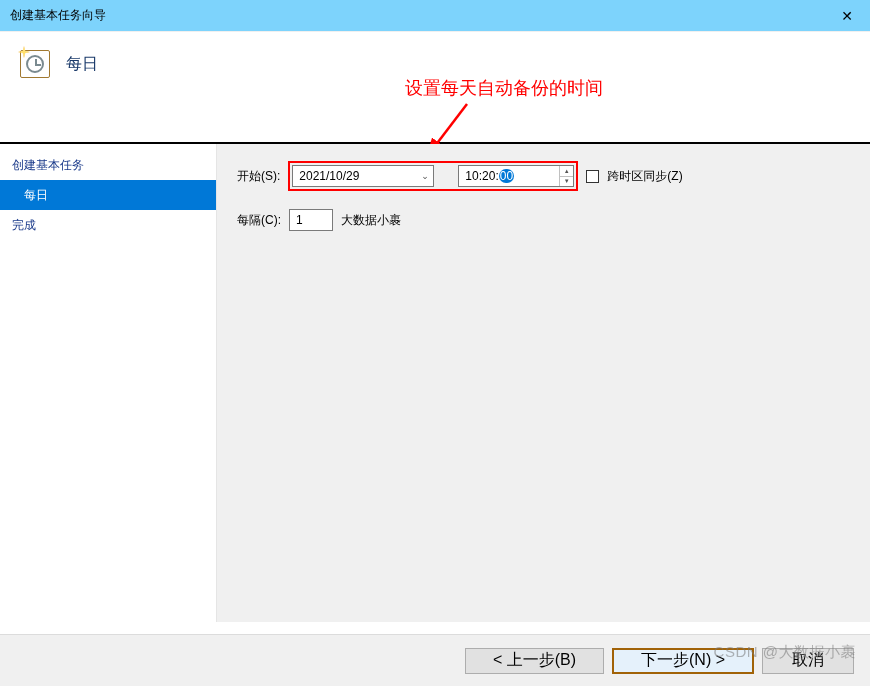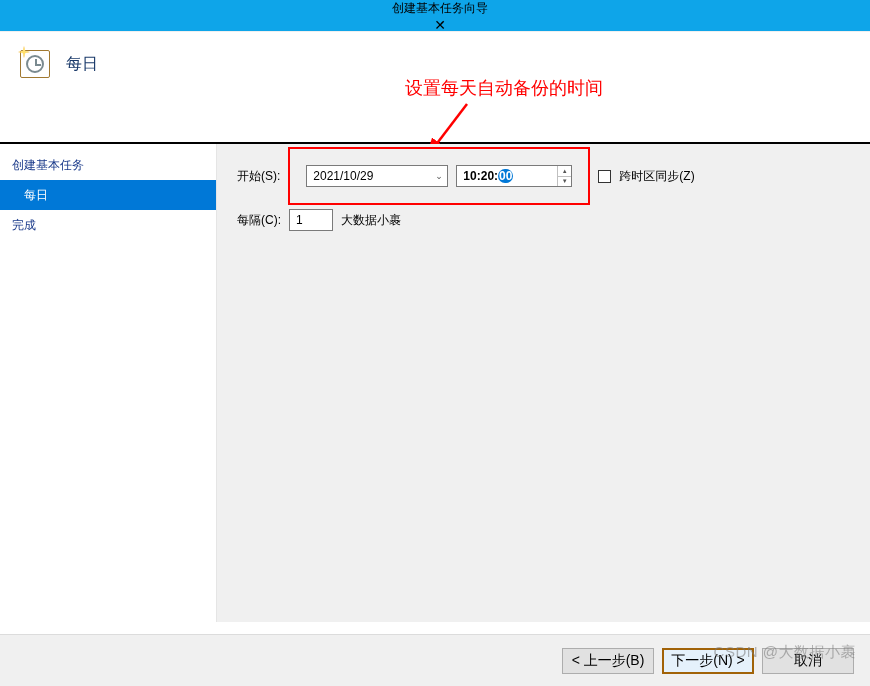--- a/index.html
+++ b/index.html
@@ -12,23 +12,22 @@
     height: 686px;
     position: relative;
     overflow: hidden;
   }
   .titlebar {
     height: 32px;
     display: flex;
     align-items: center;
     justify-content: space-between;
     padding: 0 0 0 10px;
-    background: #0ea5e9;
+    background: #7dd3fc;
     border-bottom: 1px solid #f0f0f0;
-    flex-direction: column;
   }
   .titlebar .title { font-size: 12px; color: #000; }
   .close-btn {
     width: 46px;
     height: 32px;
     display: flex;
     align-items: center;
     justify-content: center;
     font-size: 14px;
     color: #000;
@@ -141,24 +140,24 @@
     height: 28px;
     margin-bottom: 16px;
     gap: 8px;
   }
   .form-label {
     font-size: 12px;
     color: #000;
   }
   .red-box {
     border: 2px solid #ff0000;
-    padding: 16px;
+    padding: 2px;
     display: inline-flex;
     align-items: center;
-    gap: 8px;
+    gap: 24px;
   }
   .date-input {
     position: relative;
     width: 142px;
     height: 22px;
     background: #fff;
     border: 1px solid #7a7a7a;
     display: flex;
     align-items: center;
     padding: 0 18px 0 6px;
@@ -175,21 +174,20 @@
   .time-input {
     position: relative;
     width: 116px;
     height: 22px;
     background: #fff;
     border: 1px solid #7a7a7a;
     display: flex;
     align-items: center;
     padding: 0 16px 0 6px;
     font-size: 12px;
-    font-weight: bold;
   }
   .time-sel {
     background: #0078d7;
     color: #fff;
     padding: 0 1px;
     border-radius: 7px;
   }
   .spinner {
     position: absolute;
     right: 0; top: 0;
@@ -237,22 +235,22 @@
     gap: 8px;
   }
   .btn {
     min-width: 92px;
     height: 26px;
     background: #e1e1e1;
     border: 1px solid #adadad;
     display: flex;
     align-items: center;
     justify-content: center;
-    font-size: 14px;
-    padding: 0 2px;
+    font-size: 16px;
+    padding: 0 27px;
   }
   .btn.primary {
     border: 2px solid #a16207;
     background: #e5f1fb;
   }
   .watermark {
     position: absolute;
     right: 14px;
     bottom: 24px;
     font-size: 15px;

